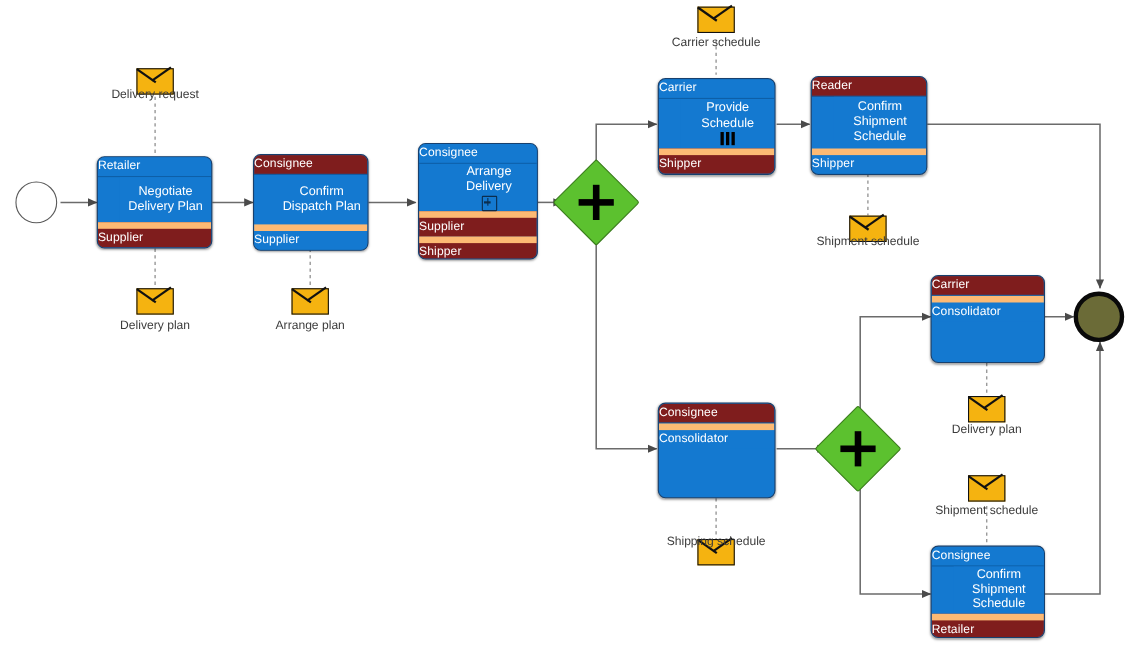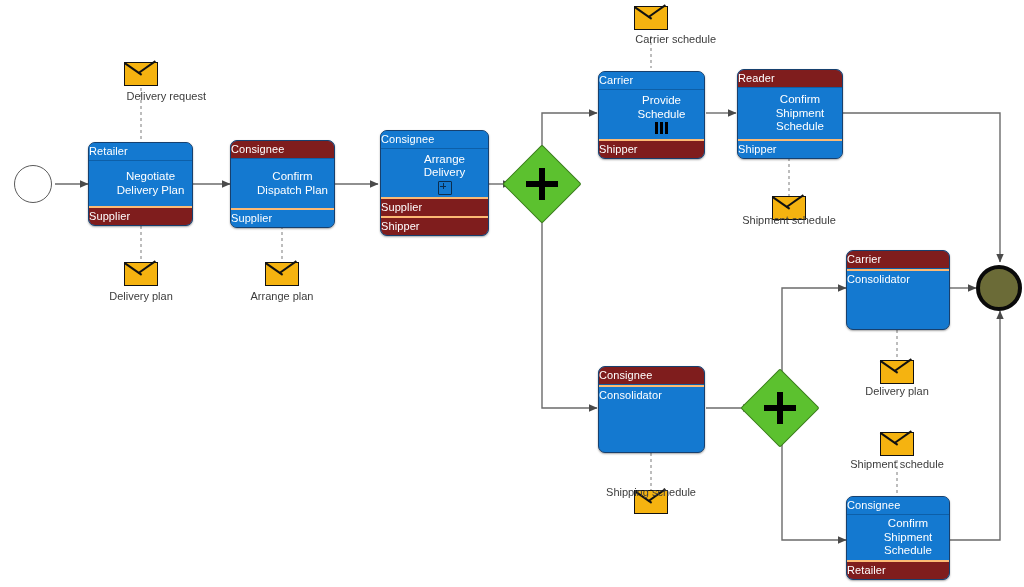--- a/index.html
+++ b/index.html
@@ -12,21 +12,21 @@
   
   .task{position:absolute;box-sizing:border-box;border:1px solid #17406e;
         border-radius:7px;overflow:hidden;background:#1479d0;
         display:flex;flex-direction:column;
         box-shadow:0 1px 2px rgba(0,0,0,.35);}
   .band{flex:0 0 auto;color:#ffffff;font-size:11px;
         line-height:17px;height:17px;letter-spacing:.1px;}
   .band.light{background:#1479d0;border-color:#0d5fa8;}
   .band.dark{background:#7f1d1d;}
   .band.hdr{border-bottom:1px solid #0d5fa8;}
-  .band.ftr{border-top:2px solid #fdba74;}
+  .band.ftr{border-top:6px solid #fdba74;}
   .body{flex:1 1 auto;display:flex;flex-direction:column;
         align-items:center;justify-content:center;
         color:#ffffff;font-size:11.5px;line-height:13.5px;
         text-align:center;padding:1px 3px;background:#1479d0;margin-left:20px;}
   .body .lbl{display:block;}
   .marker{margin-top:2px;height:12px;display:flex;align-items:center;justify-content:center;}
   .mi-par{display:inline-block;}
   .mi-par i{display:inline-block;width:2.5px;height:12px;background:#000;margin:0 1.2px;vertical-align:top;}
   .sub-proc{display:inline-block;width:12px;height:12px;border:1.6px solid #0b2d4e;
             background:#1479d0;position:relative;border-radius:1px;}
@@ -171,36 +171,36 @@
     <div class="band light hdr">Consignee</div>
     <div class="body">
       <span class="lbl">Confirm Shipment Schedule</span>
     </div>
     <div class="band dark ftr">Retailer</div>
   </div>
 
   <div class="msg" style="left:124px;top:62px;">
     <span class="flap"></span>
   </div>
-  <div class="msg-lbl" style="left:76px;top:90px;width:130px;text-align:right;">Delivery request</div>
+  <div class="msg-lbl" style="left:76px;top:80px;width:130px;">Delivery request</div>
 
   <div class="msg" style="left:124px;top:262px;">
     <span class="flap"></span>
   </div>
   <div class="msg-lbl" style="left:81px;top:290px;width:120px;">Delivery plan</div>
 
   <div class="msg" style="left:265px;top:262px;">
     <span class="flap"></span>
   </div>
   <div class="msg-lbl" style="left:222px;top:290px;width:120px;">Arrange plan</div>
 
   <div class="msg" style="left:634px;top:6px;">
     <span class="flap"></span>
   </div>
-  <div class="msg-lbl" style="left:586px;top:33px;width:130px;text-align:right;">Carrier schedule</div>
+  <div class="msg-lbl" style="left:586px;top:33px;width:130px;">Carrier schedule</div>
 
   <div class="msg" style="left:772px;top:196px;">
     <span class="flap"></span>
   </div>
   <div class="msg-lbl" style="left:718px;top:214px;width:142px;">Shipment schedule</div>
 
   <div class="msg" style="left:634px;top:490px;">
     <span class="flap"></span>
   </div>
   <div class="msg-lbl" style="left:582px;top:486px;width:138px;">Shipping schedule</div>

